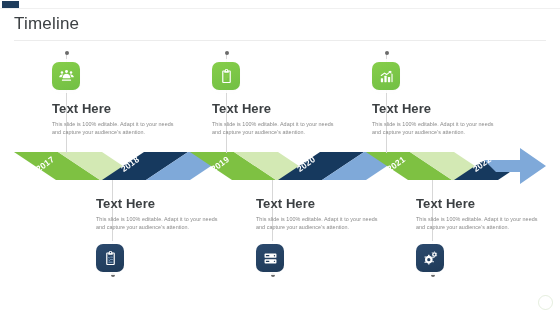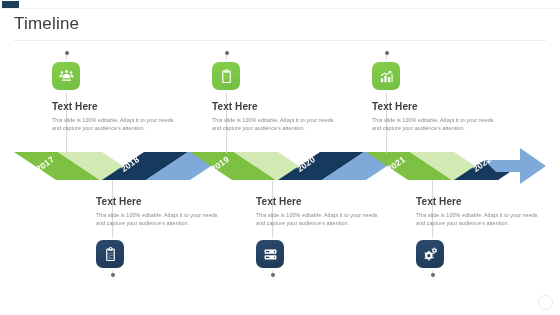--- a/index.html
+++ b/index.html
@@ -115,21 +115,21 @@
   }
   .icon-tile.green {
     background: linear-gradient(160deg,#86ce4a 0%,#72bf44 100%);
   }
   .icon-tile.navy {
     background: linear-gradient(160deg,#2b4a6e 0%,#1f3a58 100%);
   }
   .icon-tile svg { display: block; }
 
   .m-head {
-    font-size: 10px;
+    font-size: 13px;
     font-weight: 700;
     color: #3c4043;
     margin-top: 11px;
     letter-spacing: 0.1px;
   }
   .m-body {
     font-size: 5.4px;
     line-height: 8px;
     color: #8a8a8a;
     margin-top: 4px;

